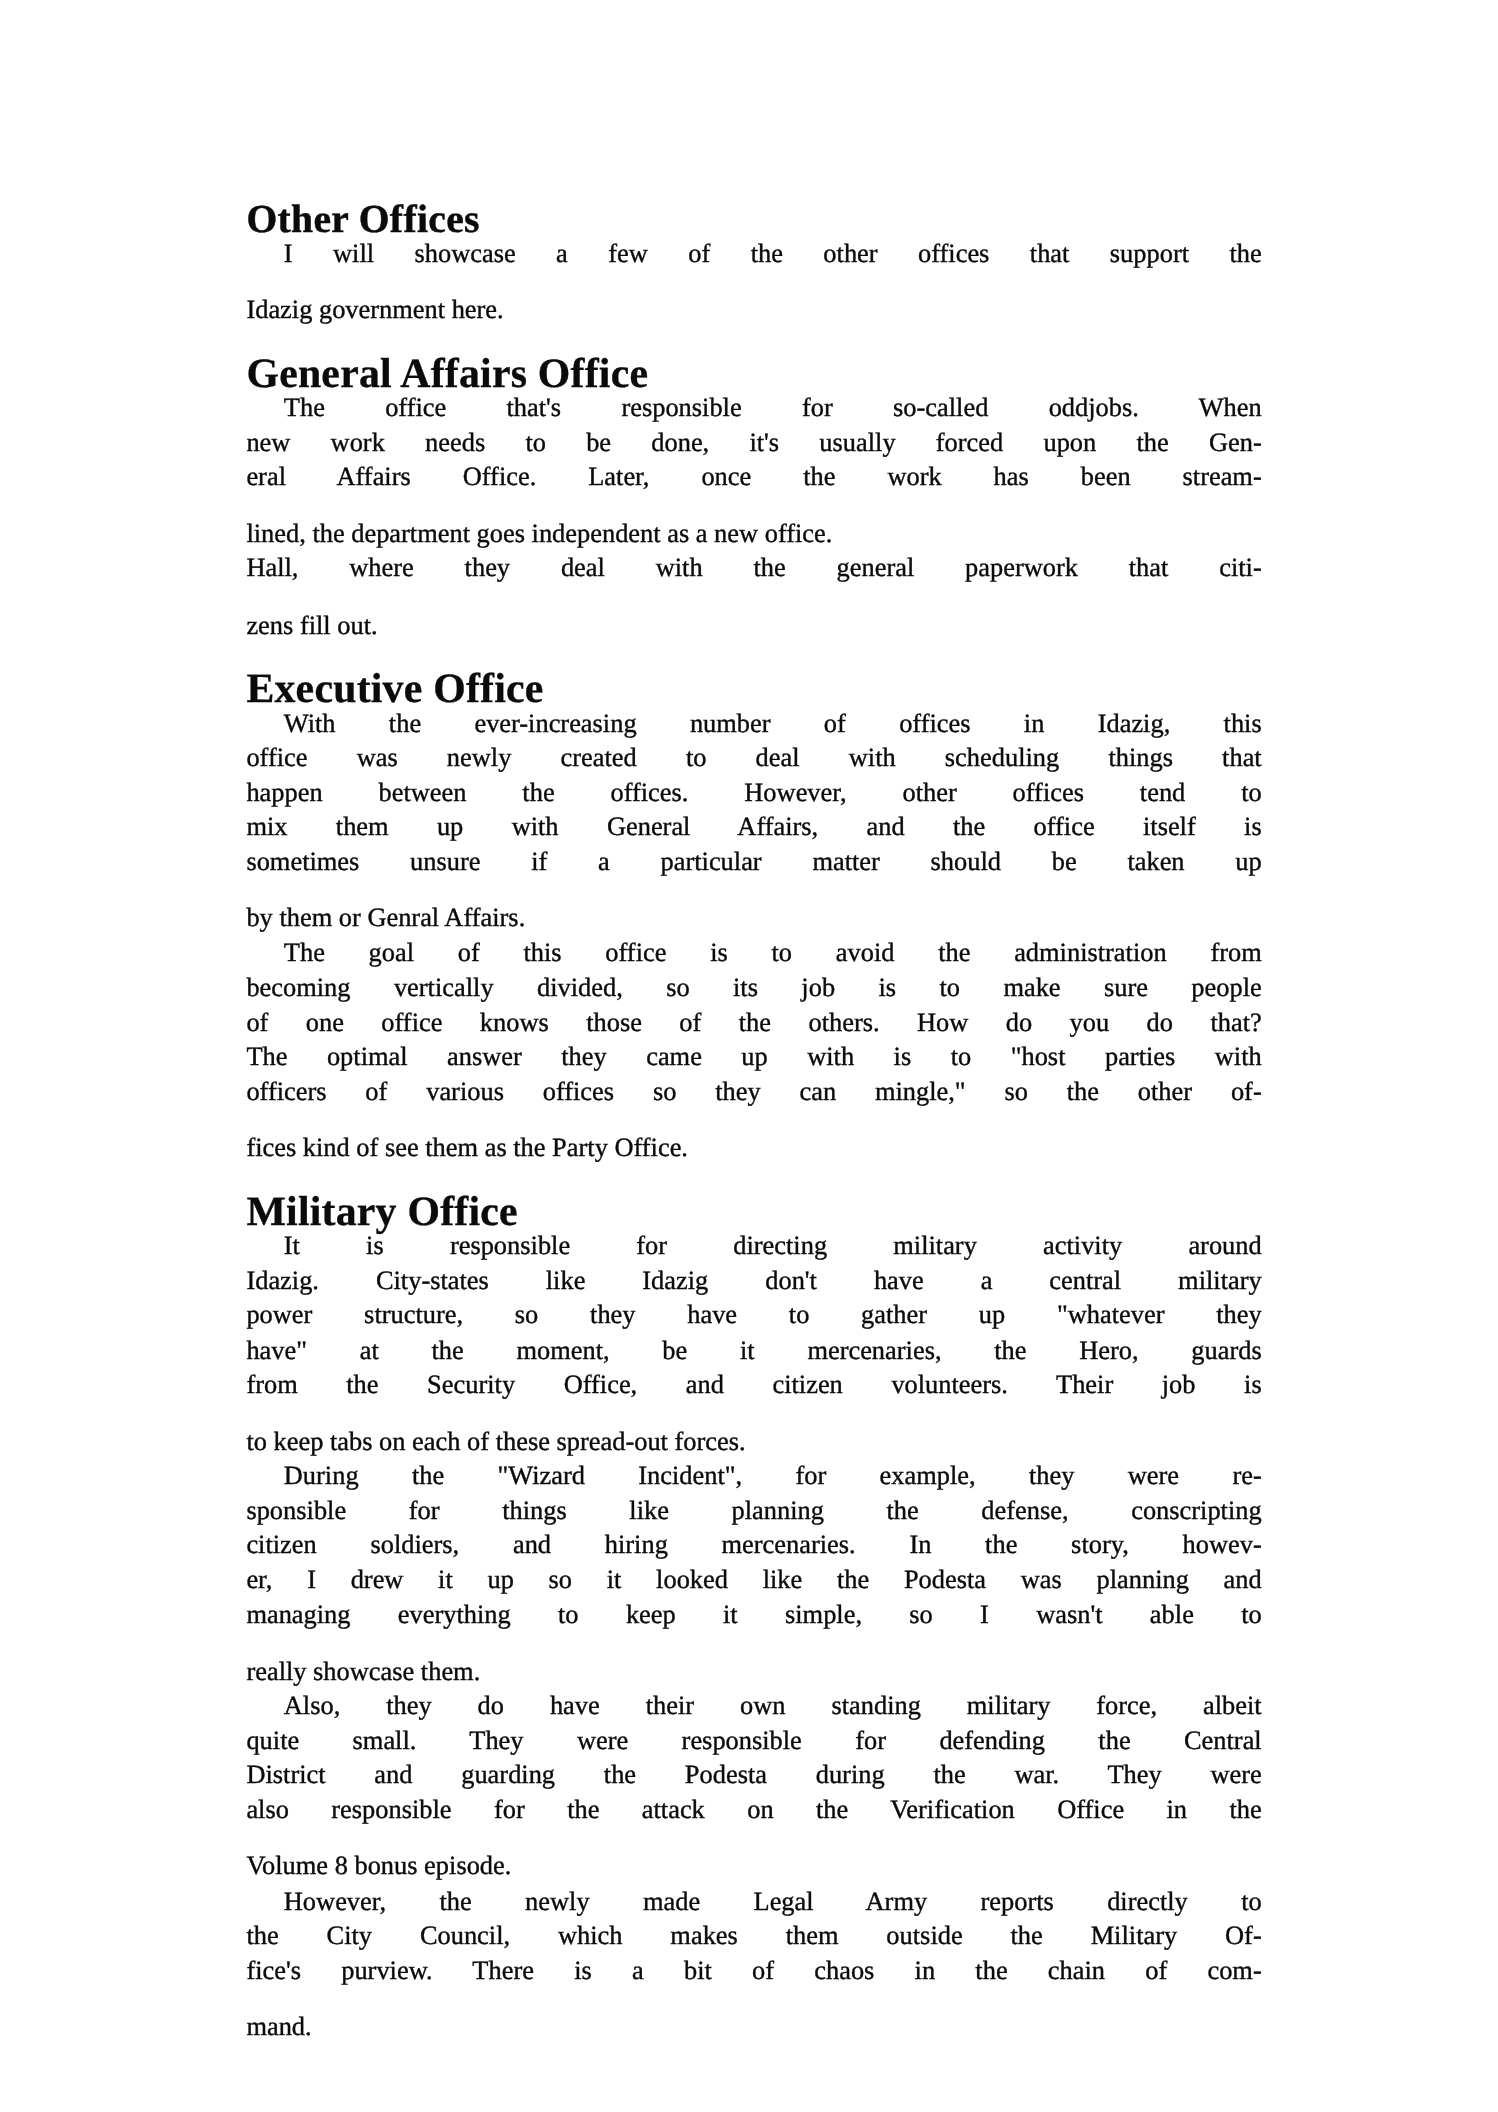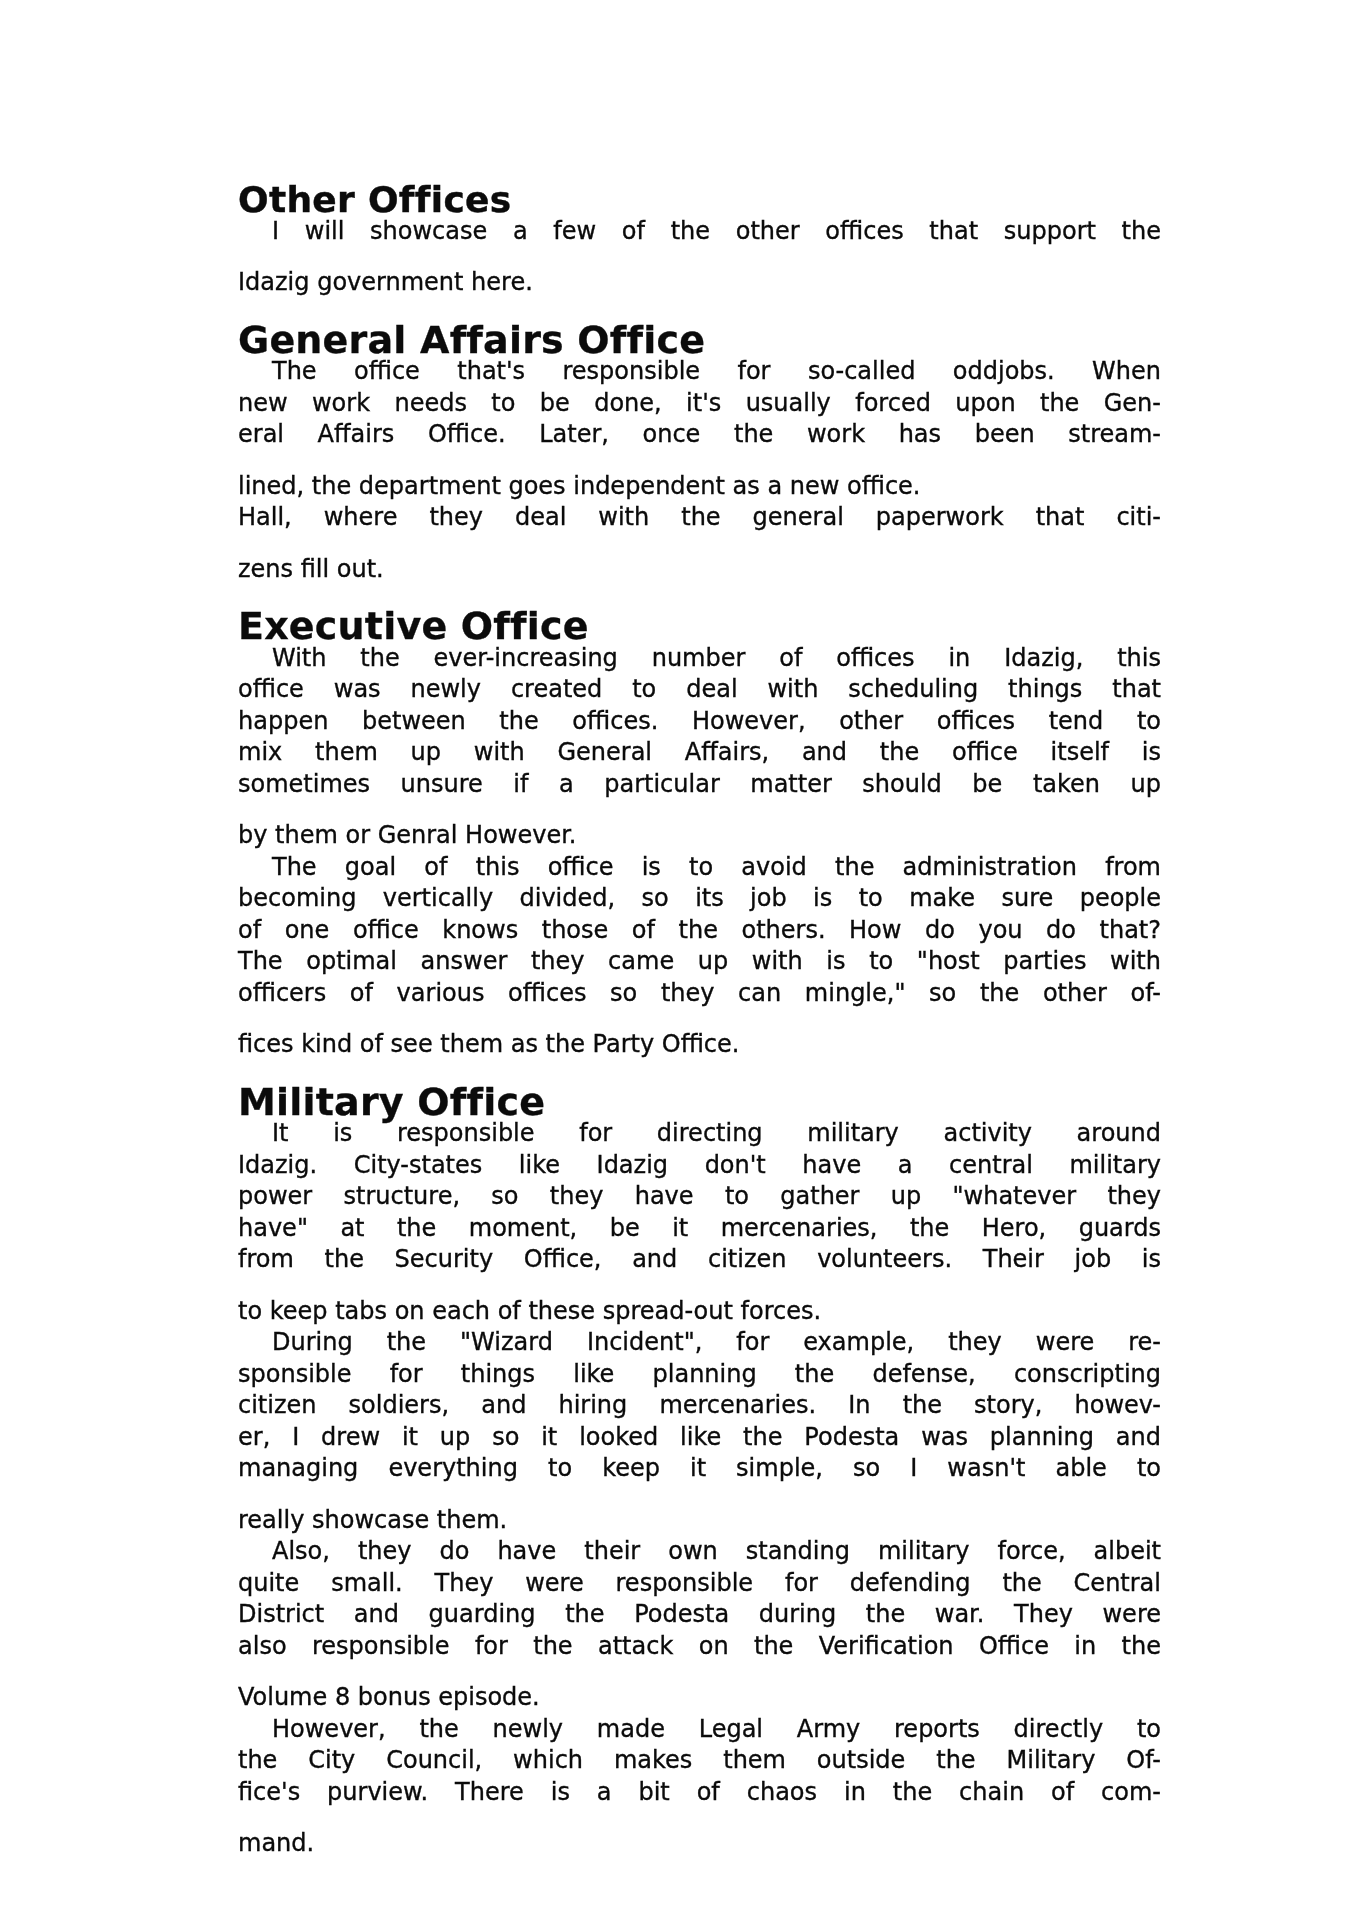--- a/index.html
+++ b/index.html
@@ -10,23 +10,24 @@
   body {
     position: relative;
     width: 1362px;
     height: 1920px;
     overflow: hidden;
     font-family: "DejaVu Sans", "Liberation Sans", sans-serif;
     color: #0b0b0b;
   }
   .content {
     position: absolute;
-    left: 238px;
+    left: 224px;
     top: 184px;
     width: 923px;
+    font-family: Liberation Serif, serif;
   }
   .heading-1 {
     font-size: 36px;
     font-weight: bold;
     line-height: 31.5px;
     letter-spacing: 0.3px;
     -webkit-text-stroke: 0.4px currentColor;
   }
   .heading-2 {
     font-size: 38px;
@@ -68,21 +69,21 @@
         <div class="line">Hall, where they deal with the general paperwork that citi-</div>
         <div class="line last">zens fill out.</div>
       </div>
       <div class="heading-2">Executive Office</div>
       <div class="para">
         <div class="line first">With the ever-increasing number of offices in Idazig, this</div>
         <div class="line">office was newly created to deal with scheduling things that</div>
         <div class="line">happen between the offices. However, other offices tend to</div>
         <div class="line">mix them up with General Affairs, and the office itself is</div>
         <div class="line">sometimes unsure if a particular matter should be taken up</div>
-        <div class="line last">by them or Genral However.</div>
+        <div class="line last">by them or Genral Affairs.</div>
       </div>
       <div class="para">
         <div class="line first">The goal of this office is to avoid the administration from</div>
         <div class="line">becoming vertically divided, so its job is to make sure people</div>
         <div class="line">of one office knows those of the others. How do you do that?</div>
         <div class="line">The optimal answer they came up with is to "host parties with</div>
         <div class="line">officers of various offices so they can mingle," so the other of-</div>
         <div class="line last">fices kind of see them as the Party Office.</div>
       </div>
       <div class="heading-2">Military Office</div>

